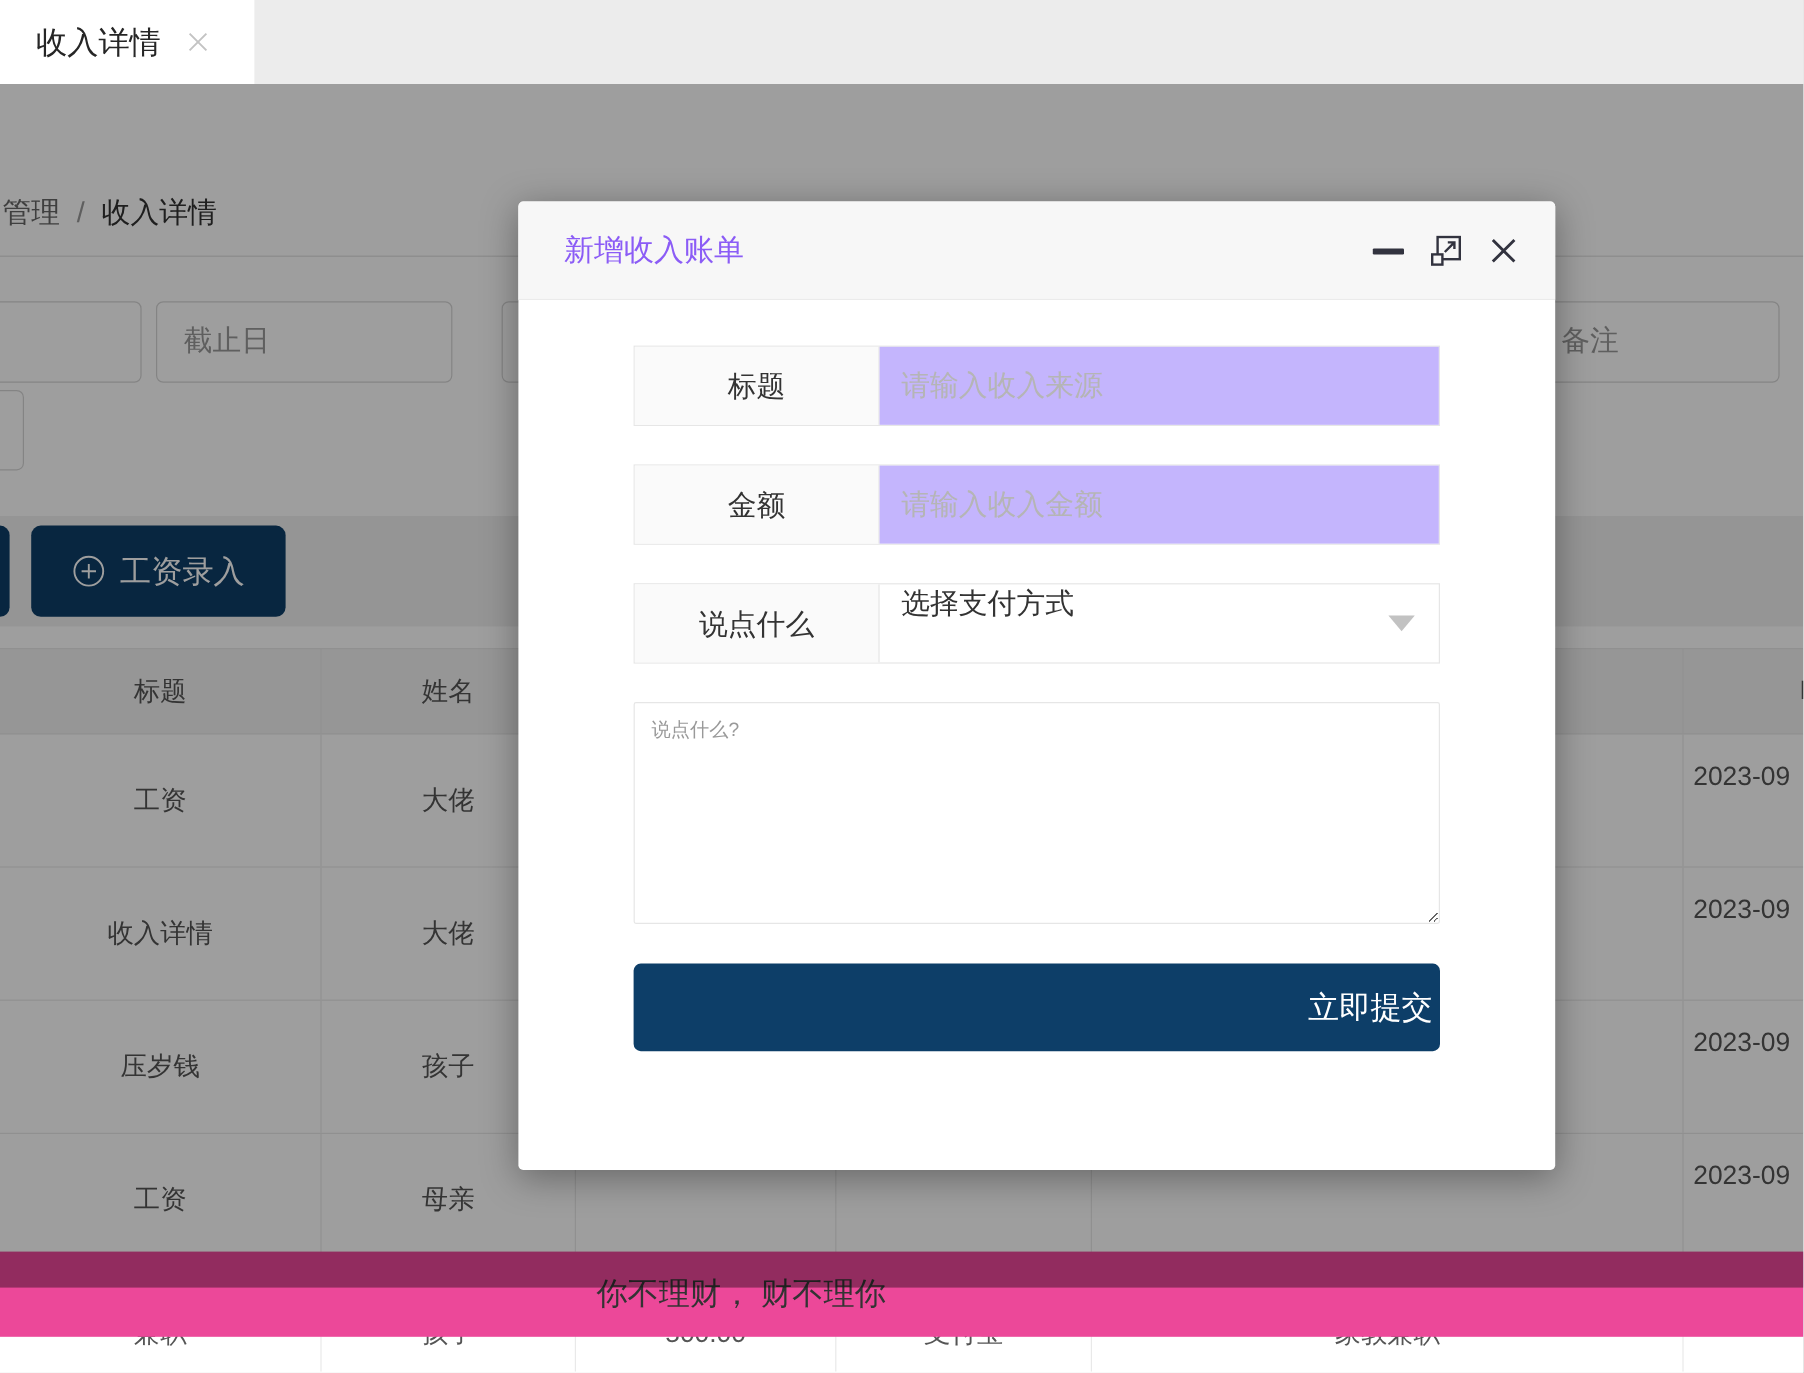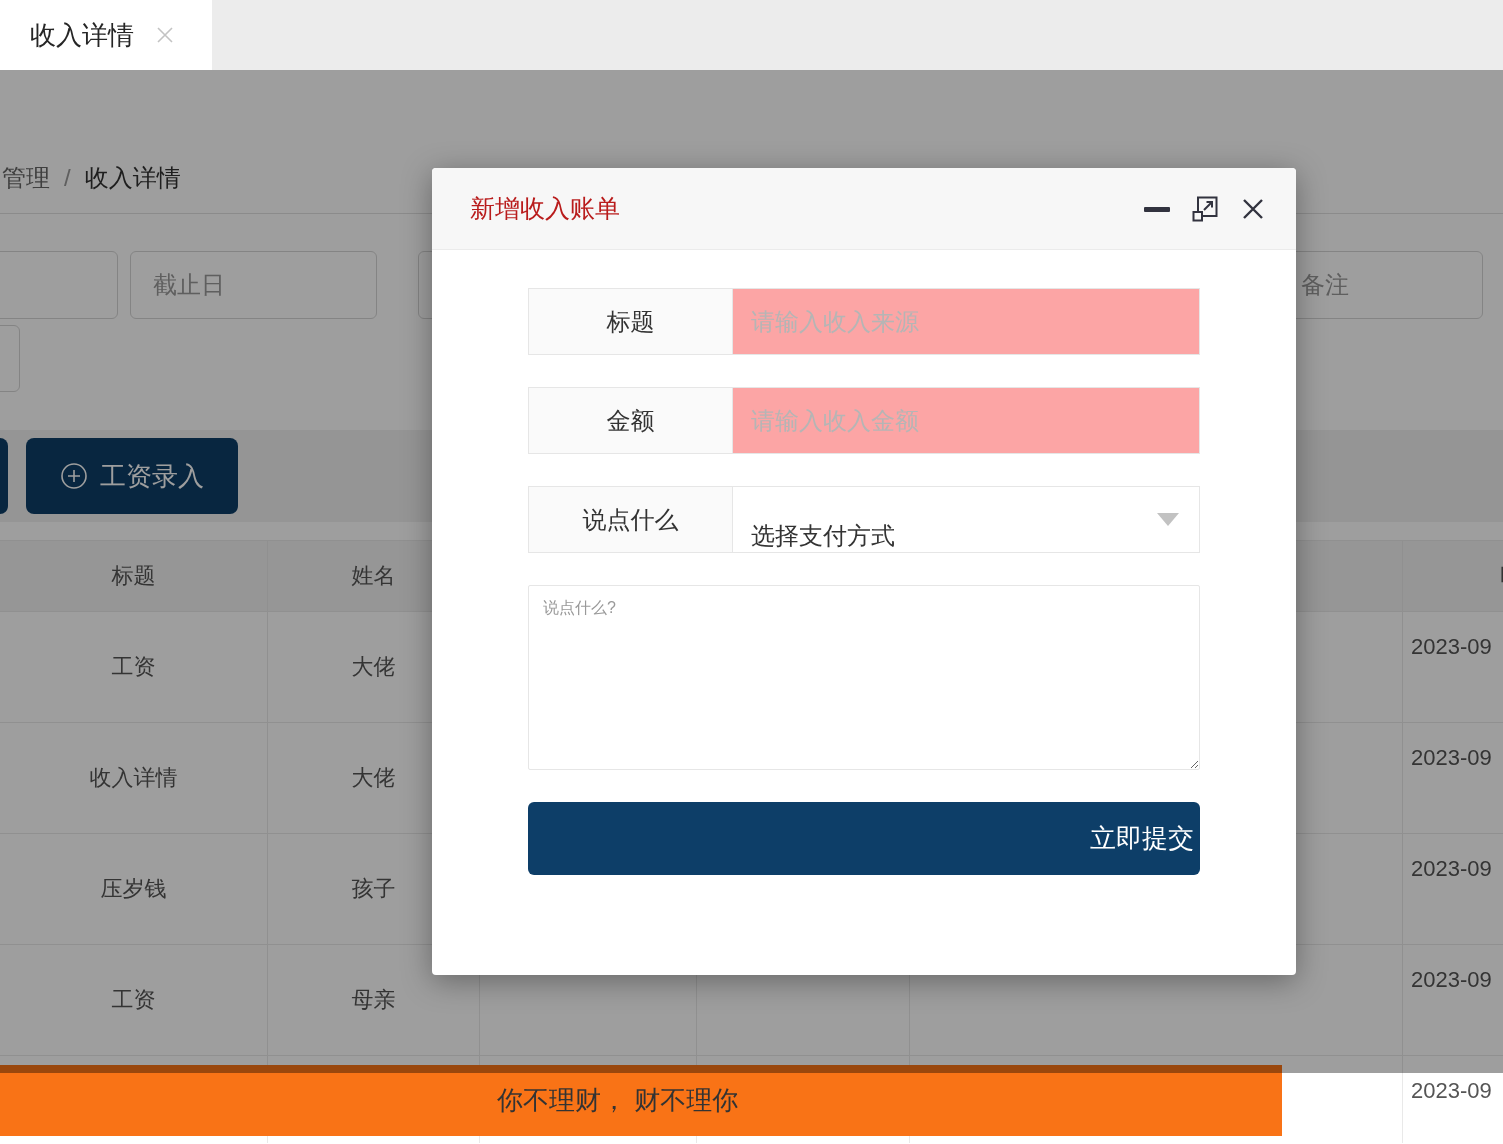--- a/index.html
+++ b/index.html
@@ -39,43 +39,43 @@
   #tablewrap{position:absolute;left:0;top:470px;width:1503px;height:603px;overflow:hidden;}
   .trow{display:flex;width:1703px;border-bottom:1px solid #e9e9e9;height:111px;box-sizing:border-box;}
   #thead{height:72px;background:#f2f2f2;border-top:1px solid #e9e9e9;}
   .cell{box-sizing:border-box;border-right:1px solid #e9e9e9;display:flex;align-items:center;
         justify-content:center;font-size:22px;color:#555;overflow:hidden;white-space:nowrap;}
   .c1{width:268px;}.c2{width:212px;font-family:Liberation Mono, monospace;}.c3{width:217px;}.c4{width:213px;}.c5{width:493px;}
   .c6{width:300px;border-right:none;}
   .cell.date{align-items:flex-start;justify-content:flex-start;padding:22px 0 0 8px;}
   #thead .c6{justify-content:flex-start;padding-left:97px;align-items:center;}
   
-  #footer{position:absolute;left:0;top:1065px;width:1282px;height:71px;background:#f97316;}
+  #footer{position:absolute;left:0;top:1043px;width:1503px;height:71px;background:#ec4899;}
   #footer-text{position:absolute;left:497px;top:0;height:71px;line-height:71px;font-size:26px;color:#333;}
   
   #shade{position:absolute;left:0;top:70px;width:1503px;height:1003px;background:rgba(0,0,0,0.38);z-index:5;}
   
   #modal{position:absolute;left:432px;top:168px;width:864px;height:807px;background:#fff;z-index:10;
          border-radius:4px;box-shadow:0 6px 30px rgba(0,0,0,0.35);}
   #modal-header{position:relative;height:82px;background:#f7f7f7;border-bottom:1px solid #ebebeb;
                 border-radius:4px 4px 0 0;display:flex;align-items:center;padding-left:38px;
                 box-sizing:border-box;}
-  #modal-title{font-size:25px;color:#b91c1c;}
+  #modal-title{font-size:25px;color:#8b5cf6;}
   #modal-controls{position:absolute;right:30px;top:0;height:82px;display:flex;align-items:center;gap:22px;}
   .mctl{width:26px;height:26px;display:flex;align-items:center;justify-content:center;cursor:pointer;}
   #min-bar{width:26px;height:5px;background:#32333f;border-radius:1px;}
   #modal-body{padding:38px 96px 0 96px;}
   .form-row{display:flex;height:67px;border:1px solid #e6e6e6;margin-bottom:32px;box-sizing:border-box;
             background:#fff;position:relative;}
   .form-label{width:204px;background:#fafafa;border-right:1px solid #e6e6e6;display:flex;
               align-items:center;justify-content:center;font-size:24px;color:#333;box-sizing:border-box;}
   .form-input{flex:1;border:none;outline:none;padding-left:18px;font-size:24px;color:#333;
-              font-family:inherit;background:#fca5a5;}
+              font-family:inherit;background:#c4b5fd;}
   .form-input::placeholder{color:#b5b5b5;}
-  .fake-select{flex:1;display:flex;align-items:flex-end;padding-left:18px;font-size:24px;color:#333;
+  .fake-select{flex:1;display:flex;align-items:flex-start;padding-left:18px;font-size:24px;color:#333;
                cursor:pointer;position:relative;}
   .sel-arrow{position:absolute;right:20px;top:26px;width:0;height:0;
              border-left:11px solid transparent;border-right:11px solid transparent;
              border-top:13px solid #c2c2c2;}
   #note-area{width:100%;height:185px;box-sizing:border-box;border:1px solid #e6e6e6;border-radius:2px;
              padding:12px 14px;font-size:16px;color:#333;font-family:inherit;outline:none;}
   #note-area::placeholder{color:#999;}
   #submit-btn{margin-top:28px;width:100%;height:73px;font-size:26px;border-radius:6px;
               font-family:inherit;}
 </style>

